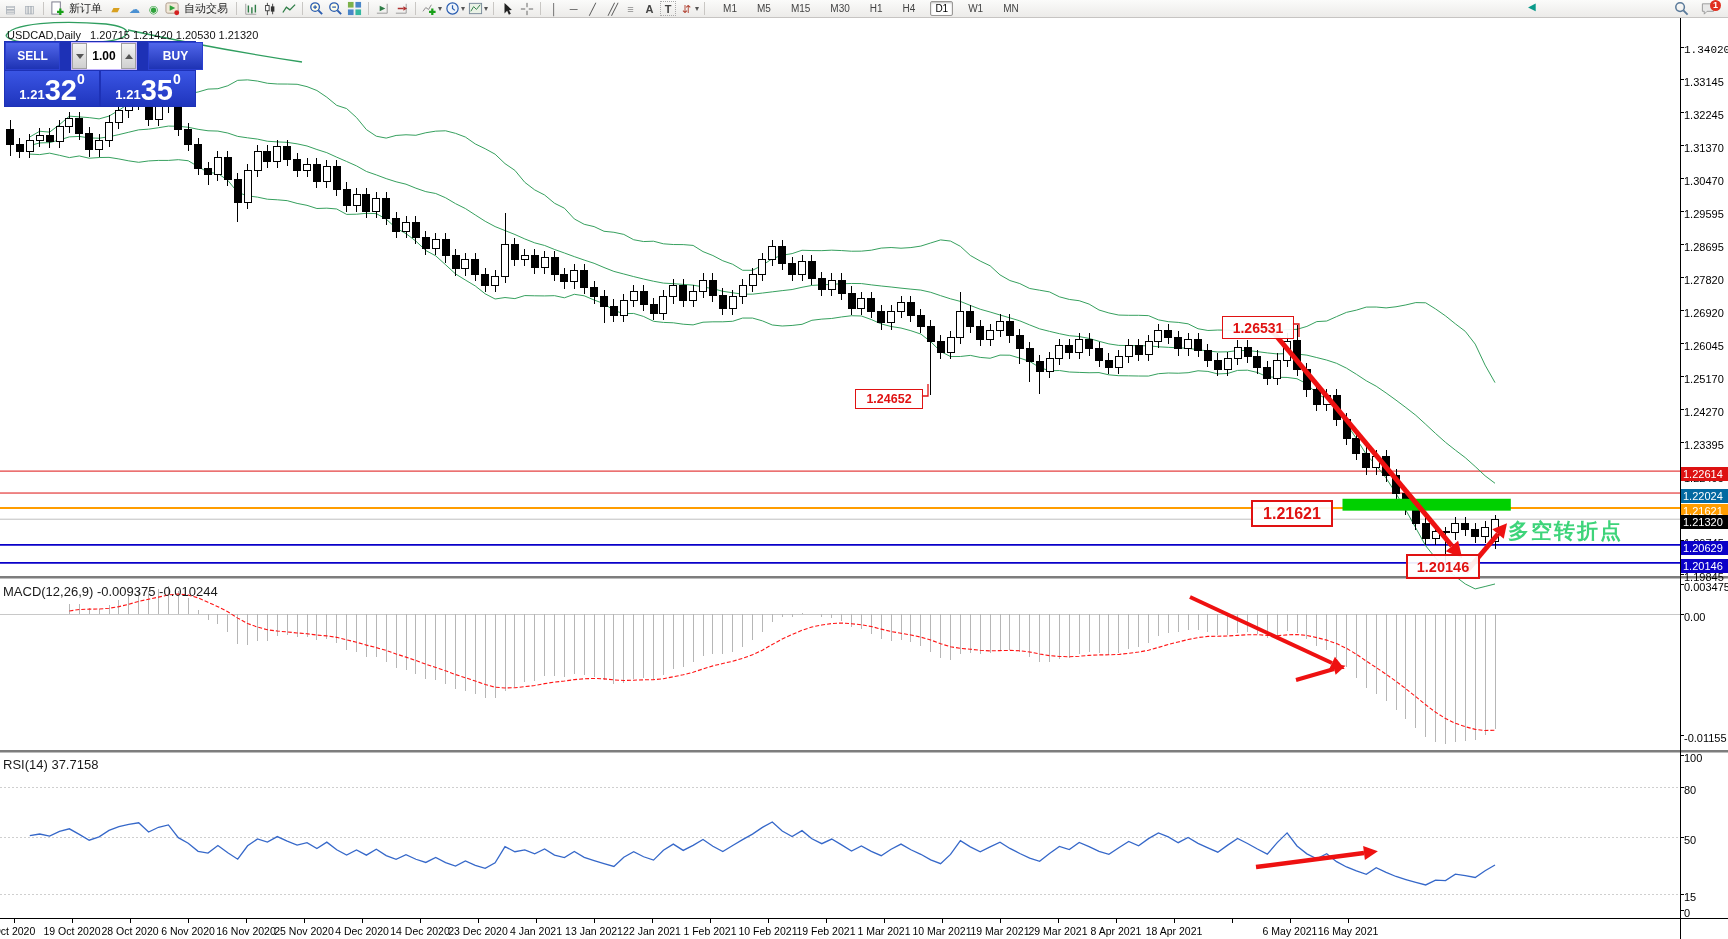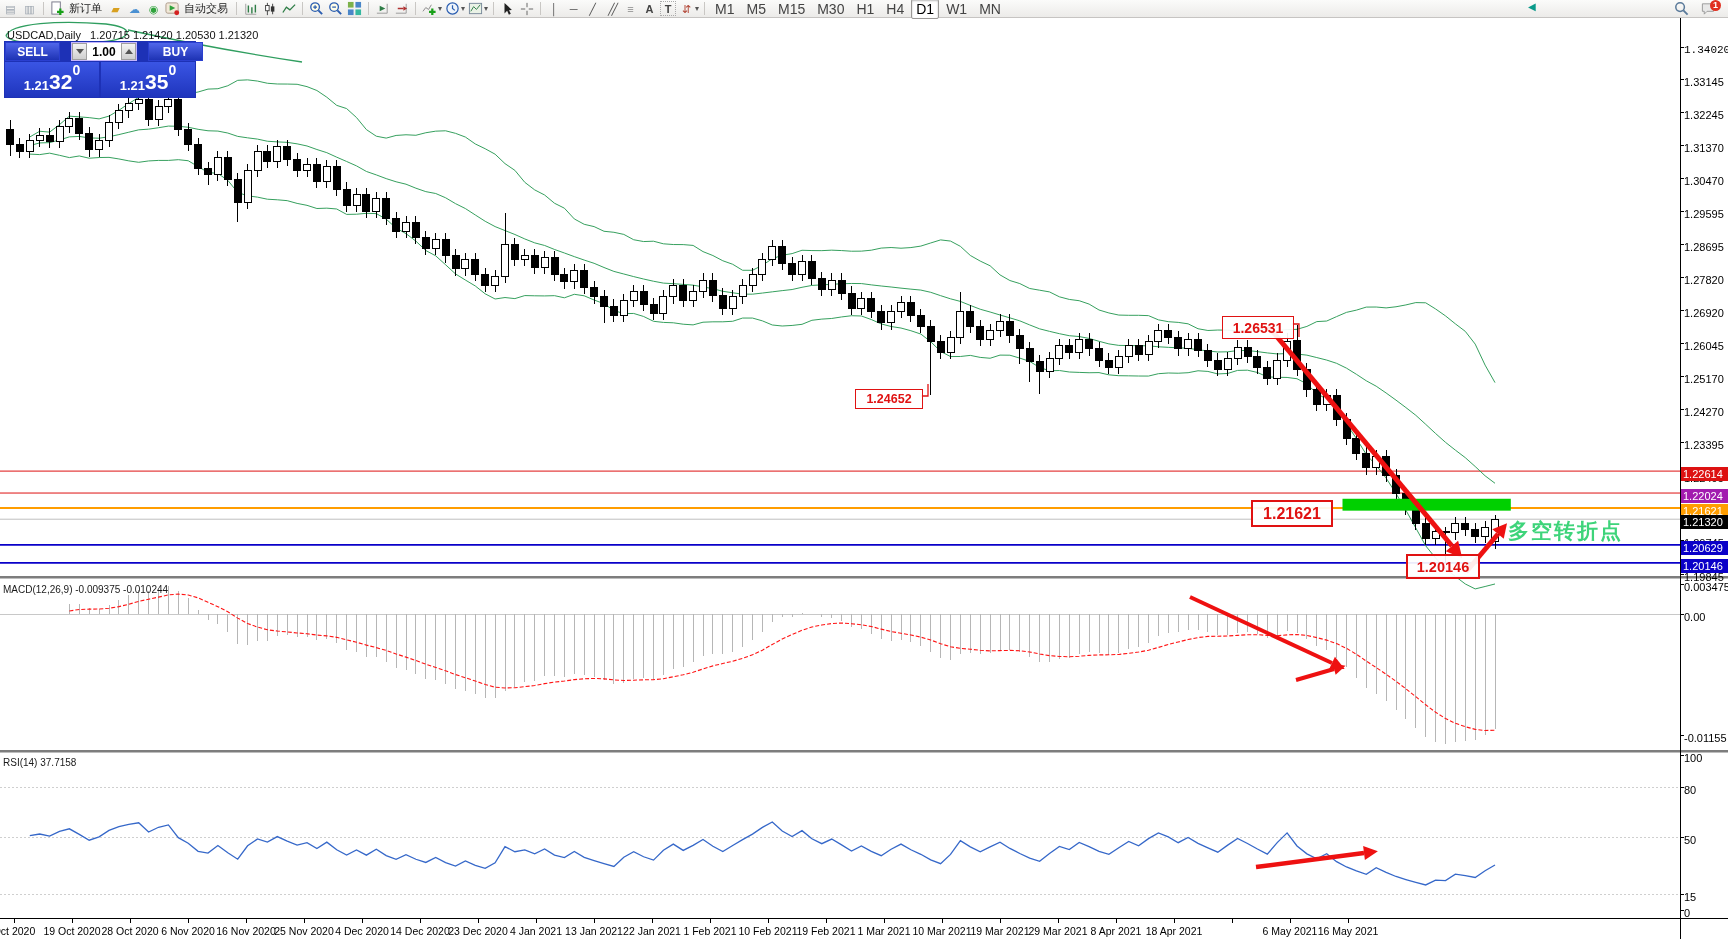--- a/index.html
+++ b/index.html
@@ -7,62 +7,62 @@
   
   .toolbar{position:absolute;left:0;top:0;width:1728px;height:18px;
     background:linear-gradient(#fbfbfa,#ecebe9);border-bottom:1px solid #c6c4c2;
     display:flex;align-items:center;gap:2px;padding-left:2px;box-sizing:border-box;z-index:30;
     font-size:11px;color:#333;}
   .tbi{display:inline-flex;align-items:center;justify-content:center;width:17px;height:16px;
     font-size:11px;line-height:16px;cursor:default;}
   .tbi svg{display:block}
   .tlabel{font-size:11px;color:#222;margin:0 3px 0 1px;white-space:nowrap;}
   .tsep{width:1px;height:13px;background:#c9c7c4;margin:0 3px;}
-  .tfb{font-size:14px;color:#444;padding:1px 4px;border:1px solid transparent;border-radius:2px;}
+  .tfb{font-size:10px;color:#444;padding:1px 4px;border:1px solid transparent;border-radius:2px;margin-left:8px;}
   .tfb.active{background:#fff;border:1px solid #9a9896;box-shadow:inset 0 1px 2px #bbb;color:#000;}
   .dd{font-size:8px;color:#555;margin-left:-2px;}
   .badge{position:absolute;top:-1px;right:-5px;background:#e03020;color:#fff;font-size:9px;
     font-weight:bold;border-radius:7px;min-width:11px;height:11px;line-height:11px;text-align:center;}
   .tb-abs{position:absolute;top:1px;}
   
   #overlays{position:absolute;left:0;top:3px;width:1728px;height:709px;z-index:10;pointer-events:none;}
   #plot{position:absolute;left:0;top:0;z-index:5;}
   .ohlc-line{position:absolute;left:7px;top:26px;font-size:11px;color:#111;white-space:pre;}
   .tick{position:absolute;left:1684px;width:42px;font-size:11px;color:#000;}
   .plabel{position:absolute;left:1681px;width:45px;height:14px;line-height:14px;color:#fff;
     font-size:11px;padding-left:2px;}
   .timelabel{position:absolute;top:922px;width:70px;margin-left:-35px;text-align:center;
     font-size:10.5px;color:#000;white-space:nowrap;}
-  .ind-label{position:absolute;font-size:10px;color:#1a1a1a;}
+  .ind-label{position:absolute;font-size:13px;color:#1a1a1a;}
   .ann{position:absolute;display:flex;align-items:center;justify-content:center;
     background:rgba(255,255,255,.92);border:2px solid #e01212;color:#e01212;
     font-weight:bold;pointer-events:auto;}
   .turning{position:absolute;left:1508px;top:514px;font-size:21px;letter-spacing:2px;
     color:#3ed47a;font-weight:bold;white-space:nowrap;}
   
   .trade-panel{position:absolute;left:4px;top:41px;width:192px;z-index:12;pointer-events:auto;
     background:#1d31b6;padding:1px;box-sizing:border-box;}
-  .tp-top{display:flex;gap:11px;height:19px;}
+  .tp-top{display:flex;gap:11px;height:28px;}
   .tp-btn{flex:0 0 55px;background:linear-gradient(#5066ea,#1e33b4);color:#fff;font-size:12px;
     font-weight:bold;display:flex;align-items:center;justify-content:center;border:1px solid #2a3fd0;
     box-sizing:border-box;}
   .tp-vol{flex:1;display:flex;background:#a21caf;border:1px solid #c4b5fd;box-sizing:border-box;}
   .tp-spin{width:15px;background:linear-gradient(#f4f4f4,#cfcfcf);border:1px solid #a0a0a0;
     display:flex;align-items:center;justify-content:center;box-sizing:border-box;}
   .tp-field{flex:1;border:none;outline:none;text-align:center;font-size:12px;font-weight:bold;
     font-family:"Liberation Sans",sans-serif;width:30px;}
   .tri-up{width:0;height:0;border-left:4px solid transparent;border-right:4px solid transparent;
     border-bottom:5px solid #555;}
   .tri-dn{width:0;height:0;border-left:4px solid transparent;border-right:4px solid transparent;
     border-top:5px solid #555;}
   .tp-prices{display:flex;gap:2px;margin-top:1px;}
   .tp-price{flex:1;height:34px;background:linear-gradient(#3a55e4,#1f35bd);color:#fff;
     display:flex;align-items:flex-end;justify-content:center;padding-bottom:1px;}
   .tp-price .small{font-size:13px;font-weight:bold;margin-bottom:3px;}
-  .tp-price .big{font-size:21px;font-weight:bold;line-height:29px;}
+  .tp-price .big{font-size:29px;font-weight:bold;line-height:29px;}
   .tp-price .sup{font-size:14px;font-weight:bold;align-self:flex-start;margin-top:0;}
 </style>
 </head>
 <body>
 
 <div class="toolbar">
   <span class="tbi" style="color:#9aa3ad">▤</span>
   <span class="tbi" style="color:#9aa3ad">▥</span>
   <span class="tsep"></span>
   <span class="tbi">
@@ -757,21 +757,21 @@
     <div class="tick" style="top: 304.492px;">1.26920</div>
     <div class="tick" style="top: 337.026px;">1.26045</div>
     <div class="tick" style="top: 369.561px;">1.25170</div>
     <div class="tick" style="top: 403.024px;">1.24270</div>
     <div class="tick" style="top: 435.559px;">1.23395</div>
     <div class="tick" style="top: 469.023px;">1.22495</div>
     <div class="tick" style="top: 501.557px;">1.21620</div>
     <div class="tick" style="top: 534.091px;">1.20745</div>
     <div class="tick" style="top: 567.555px;">1.19845</div>
     <div class="plabel" style="top: 464.098px; background: rgb(221, 17, 17);">1.22614</div>
-    <div class="plabel" style="top: 486.035px; background: #a21caf;">1.22024</div>
+    <div class="plabel" style="top: 486.035px; background: #0369a1;">1.22024</div>
     <div class="plabel" style="top: 501.02px; background: rgb(255, 157, 0);">1.21621</div>
     <div class="plabel" style="top: 512.211px; background: rgb(0, 0, 0);">1.21320</div>
     <div class="plabel" style="top: 537.904px; background: rgb(10, 0, 200);">1.20629</div>
     <div class="plabel" style="top: 555.863px; background: rgb(10, 0, 200);">1.20146</div>
     <div class="tick" style="top: 577.5px;">0.003475</div>
     <div class="tick" style="top: 607.862px;">0.00</div>
     <div class="tick" style="top: 728.519px;">-0.01155</div>
     <div class="tick" style="top: 748.5px;">100</div>
     <div class="tick" style="top: 781.3px;">80</div>
     <div class="tick" style="top: 830.5px;">50</div>

